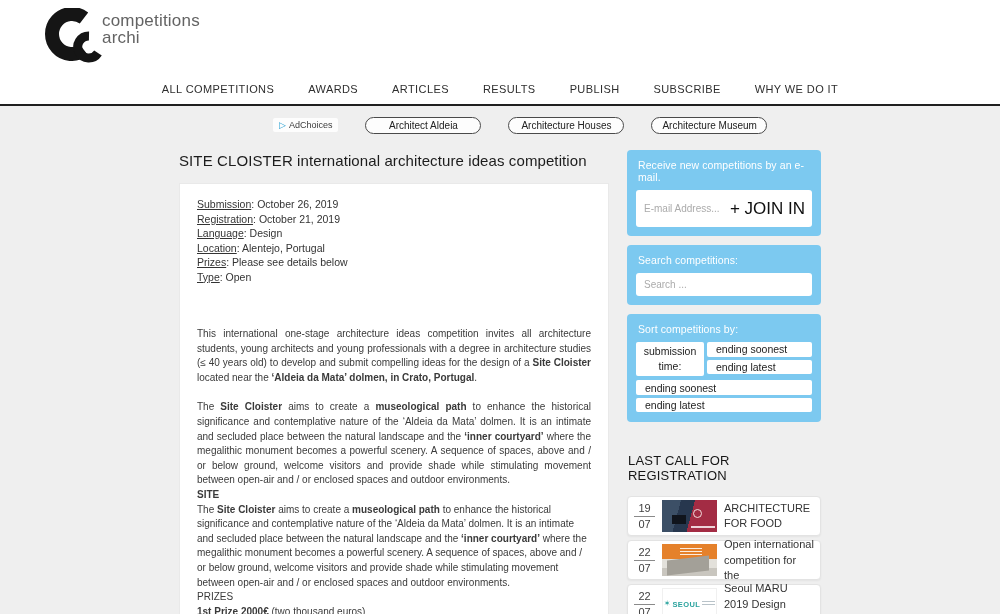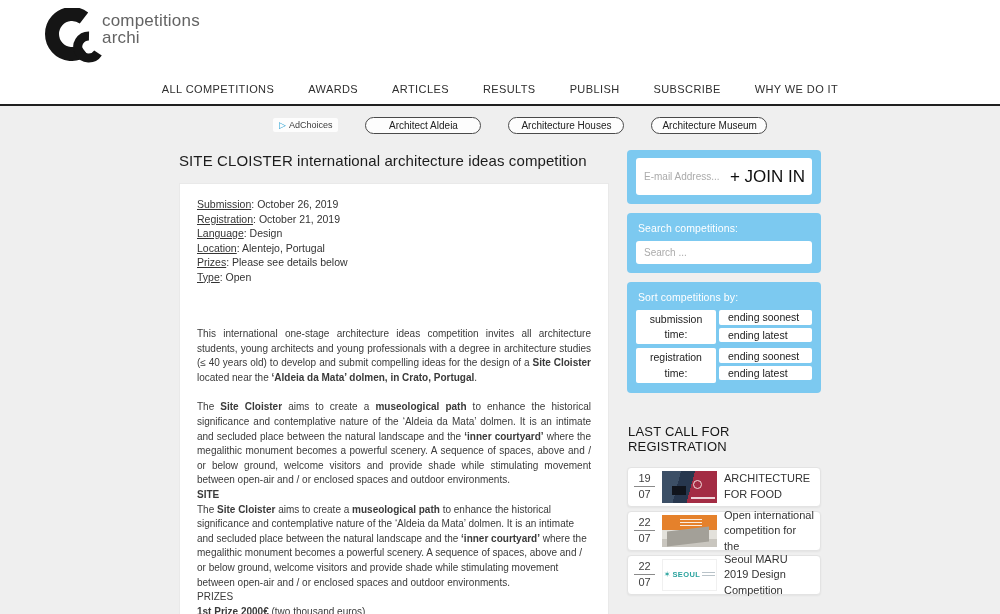--- a/index.html
+++ b/index.html
@@ -45,21 +45,21 @@
   .bluebox { background: #7cc9f0; border-radius: 4px; padding: 8px 9px 9px; margin-bottom: 9px; }
   .bb-label { color: #ffffff; font-size: 10.5px; margin: 1px 0 7px 2px; letter-spacing: .1px; }
   .inputrow { background: #fff; border-radius: 3px; display: flex; align-items: center; height: 37px; padding: 0 7px 0 8px; }
   .inputrow input { border: none; outline: none; flex: 1; min-width: 0; font-size: 10px; color: #333; font-family: inherit; background: transparent; }
   .inputrow input::placeholder, .search-input::placeholder { color: #ababab; }
   .joinin { background: none; border: none; font-size: 17px; color: #0f0f0f; white-space: nowrap; font-family: inherit; cursor: pointer; }
   .search-input { width: 100%; height: 23px; border: none; outline: none; border-radius: 3px; padding: 0 8px; font-size: 10px; color: #333; font-family: inherit; }
 
   .sort-row { display: flex; gap: 3px; margin-bottom: 4px; }
   .sort-row:last-child { margin-bottom: 1px; }
-  .sort-label { background: #fff; width: 80px; border-radius: 2px; display: flex; align-items: center; justify-content: center;
+  .sort-label { background: #fff; width: 68px; border-radius: 2px; display: flex; align-items: center; justify-content: center;
                 text-align: center; font-size: 10.5px; color: #222; line-height: 1.45; padding: 2px 10px; }
   .sort-btns { flex: 1; display: flex; flex-direction: column; gap: 3px; }
   .sort-btns button { background: #fff; border: none; border-radius: 2px; font-size: 10.5px; color: #222; text-align: left;
                       padding: 0 0 0 9px; height: 14.5px; font-family: inherit; cursor: pointer; }
 
   .lastcall-h { font-size: 13px; font-weight: 500; color: #161616; letter-spacing: .2px; margin: 31px 0 13px 1px; }
 
   .lc-item { display: flex; align-items: center; gap: 7px; background: #fff; border: 1px solid #e3e3e3; border-radius: 4px;
              box-shadow: 0 1px 2px rgba(0,0,0,.05); padding: 3px 6px; height: 40px; margin-bottom: 4px; cursor: pointer; }
   .lc-date { width: 21px; flex-shrink: 0; text-align: center; font-size: 11px; color: #3e3e3e; line-height: 13px; }
@@ -144,20 +144,21 @@
             <p class="left"><span>The </span><span class="b">Site Cloister</span><span> aims to create a </span><span class="b">museological path</span><span> to enhance the historical significance and contemplative nature of the ‘Aldeia da Mata’ dolmen. It is an intimate and secluded place between the natural landscape and the </span><span class="b">‘inner courtyard’</span><span> where the megalithic monument becomes a powerful scenery. A sequence of spaces, above and / or below ground, welcome visitors and provide shade while stimulating movement between open-air and / or enclosed spaces and outdoor environments.</span></p>
             <p class="left"><span>PRIZES</span></p>
             <p class="left"><span class="b">1st Prize</span><span>  </span><span class="b">2000€</span><span> (two thousand euros)</span></p>
           </div>
       </div>
     </div>
 
     <aside class="sidebar">
 
       <div class="bluebox">
+        <div class="bb-label">Receive new competitions by an e-mail.</div>
         <div class="inputrow">
           <input type="text" placeholder="E-mail Address..." style="">
           <button class="joinin">+ JOIN IN</button>
         </div>
       </div>
 
       <div class="bluebox">
         <div class="bb-label">Search competitions:</div>
         <input type="text" class="search-input" placeholder="Search ..." style="">
       </div>
@@ -165,21 +166,20 @@
       <div class="bluebox">
         <div class="bb-label">Sort competitions by:</div>
         <div class="sort-row">
           <div class="sort-label">submission time:</div>
           <div class="sort-btns">
             <button>ending soonest</button>
             <button>ending latest</button>
           </div>
         </div>
         <div class="sort-row">
-          <div class="sort-label">registration time:</div>
           <div class="sort-btns">
             <button>ending soonest</button>
             <button>ending latest</button>
           </div>
         </div>
       </div>
 
       <h2 class="lastcall-h">LAST CALL FOR REGISTRATION</h2>
 
       <div class="lc-item">

